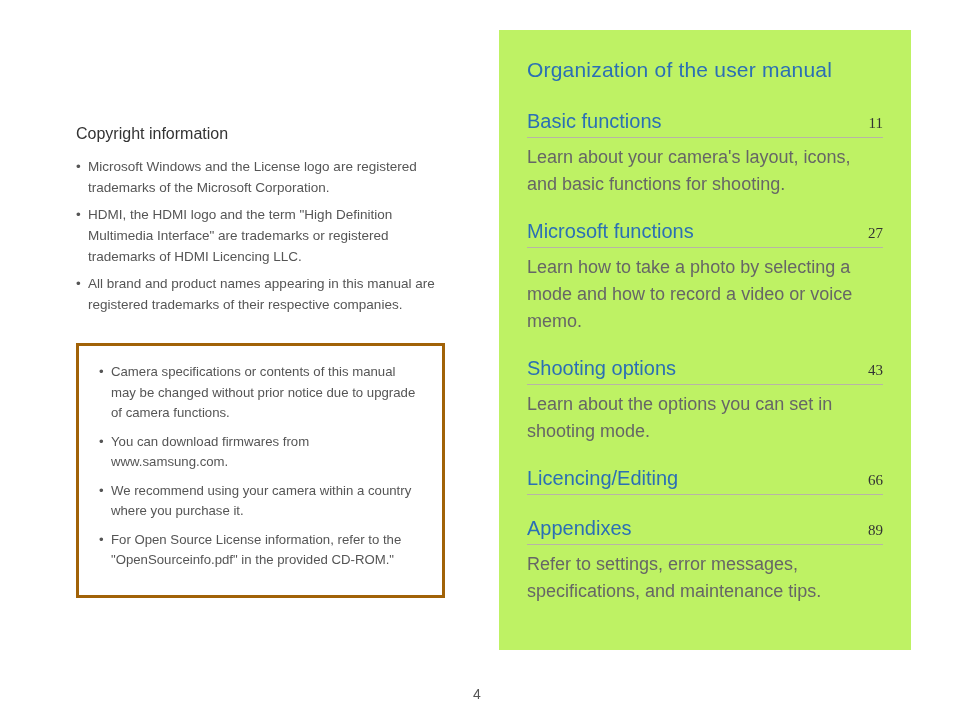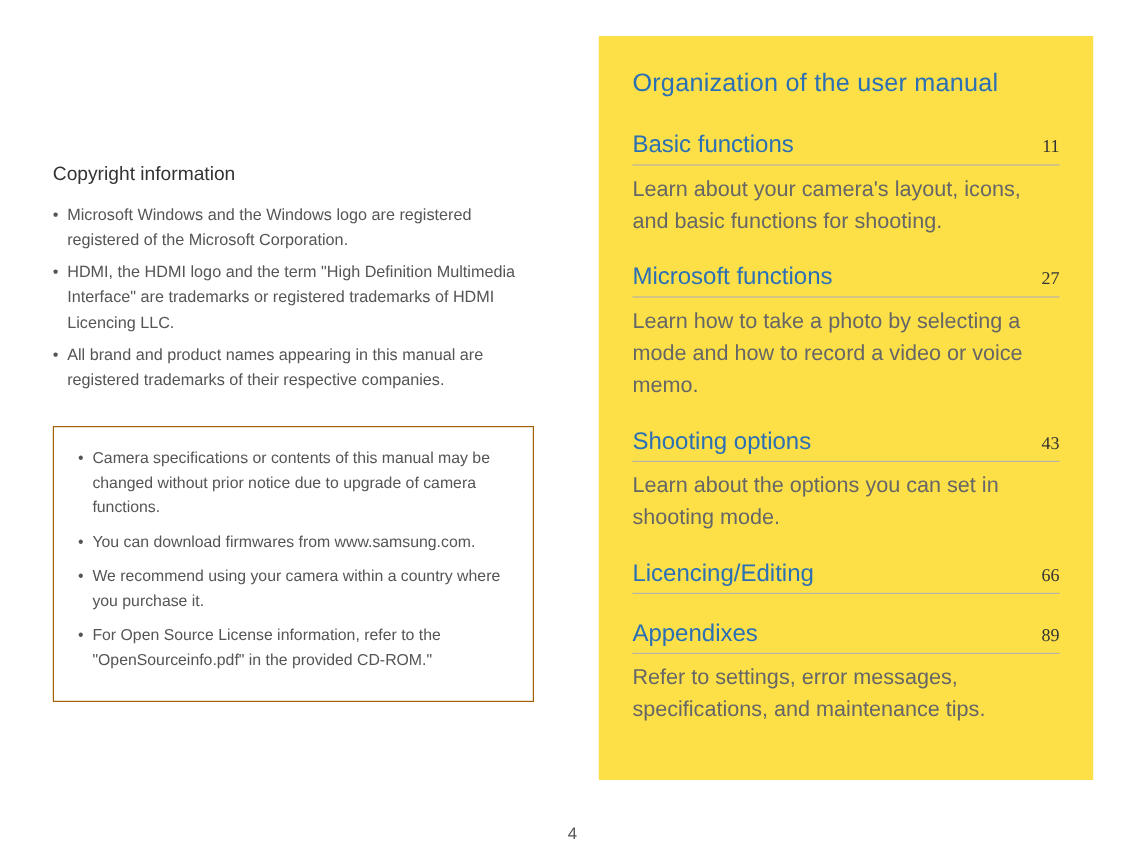--- a/index.html
+++ b/index.html
@@ -12,35 +12,34 @@
     position: relative;
   }
   .page {
     width: 954px;
     height: 720px;
     display: flex;
     position: relative;
   }
   .left-col {
     width: 477px;
-    padding: 125px 32px 0 44px;
-    margin-top: 12px;
+    padding: 125px 32px 0 76px;
   }
   .right-col {
     width: 477px;
     padding: 0;
     position: relative;
   }
   .right-box {
     position: absolute;
     left: 22px;
     top: 30px;
     width: 412px;
     height: 620px;
-    background: #fde047;
+    background: #bef264;
     padding: 28px 28px 0 28px;
   }
   .copyright-heading {
     font-size: 16px;
     color: #333;
     font-weight: 400;
     margin-bottom: 14px;
   }
   .bullet-list {
     list-style: none;
@@ -55,21 +54,21 @@
     margin-bottom: 6px;
   }
   .bullet-list li::before {
     content: "•";
     position: absolute;
     left: 0;
     top: 0;
     color: #555;
   }
   .note-box {
-    border: 1px solid #a16207;
+    border: 3px solid #a16207;
     padding: 16px 20px 16px 20px;
     margin-top: 28px;
   }
   .note-box .bullet-list li {
     font-size: 13.2px;
     margin-bottom: 8px;
   }
   .right-title {
     color: #2b6fb5;
     font-size: 21px;
@@ -114,21 +113,21 @@
   }
 </style>
 </head>
 <body>
 
 <div class="page">
 
   <div class="left-col">
     <h2 class="copyright-heading">Copyright information</h2>
     <ul class="bullet-list">
-      <li>Microsoft Windows and the Windows logo are registered registered of the Microsoft Corporation.</li>
+      <li>Microsoft Windows and the License logo are registered trademarks of the Microsoft Corporation.</li>
       <li>HDMI, the HDMI logo and the term "High Definition Multimedia Interface" are trademarks or registered trademarks of HDMI Licencing LLC.</li>
       <li>All brand and product names appearing in this manual are registered trademarks of their respective companies.</li>
     </ul>
     <div class="note-box">
       <ul class="bullet-list">
         <li>Camera specifications or contents of this manual may be changed without prior notice due to upgrade of camera functions.</li>
         <li>You can download firmwares from www.samsung.com.</li>
         <li>We recommend using your camera within a country where you purchase it.</li>
         <li>For Open Source License information, refer to the "OpenSourceinfo.pdf" in the provided CD-ROM."</li>
       </ul>

